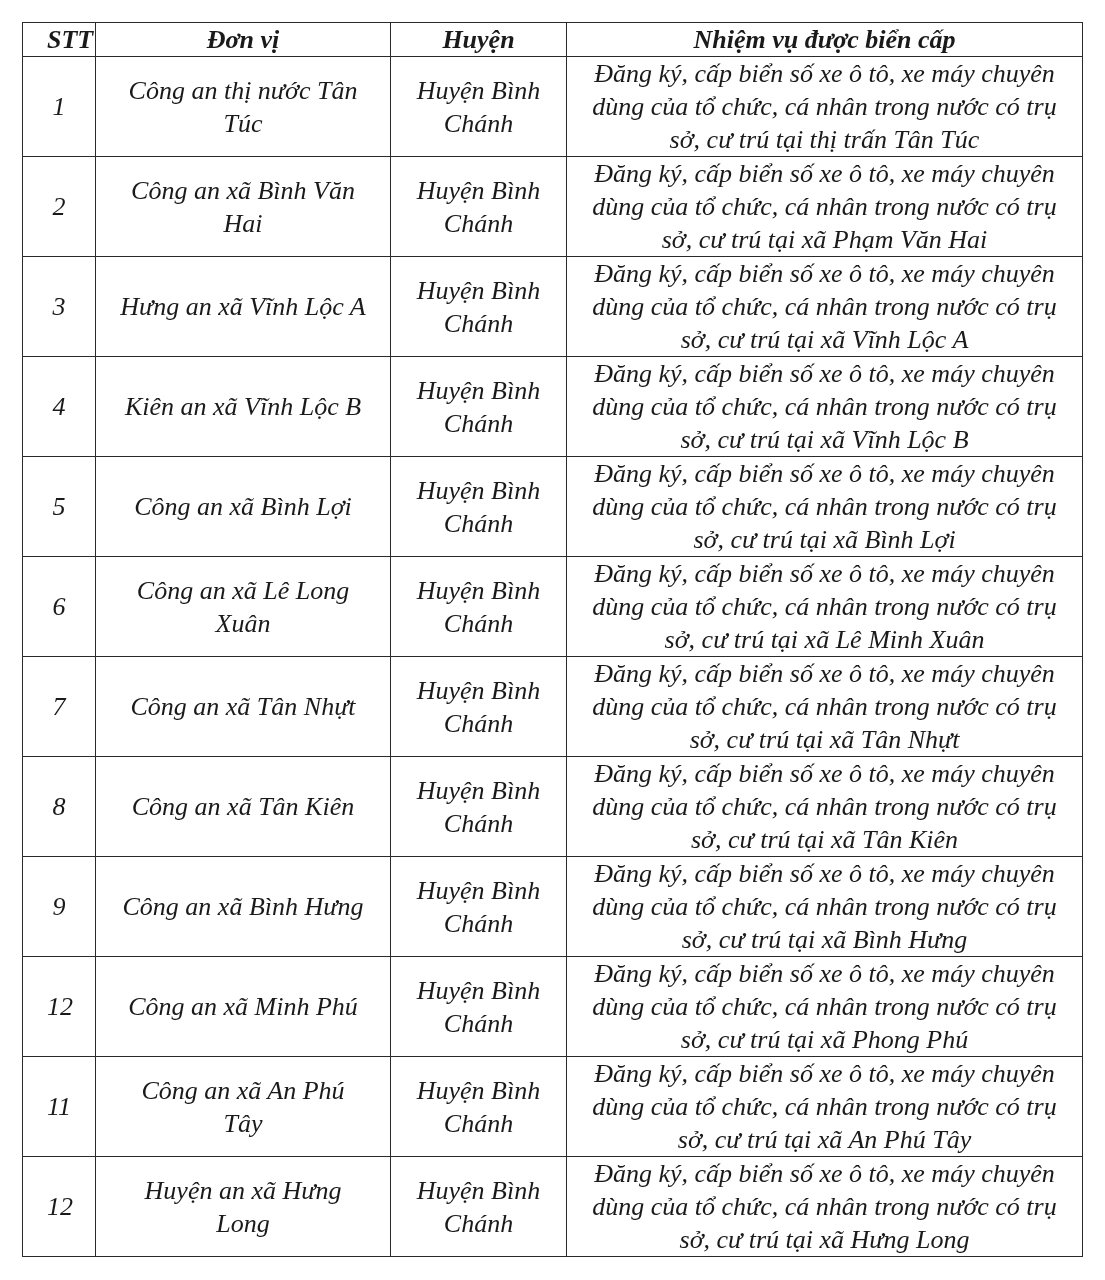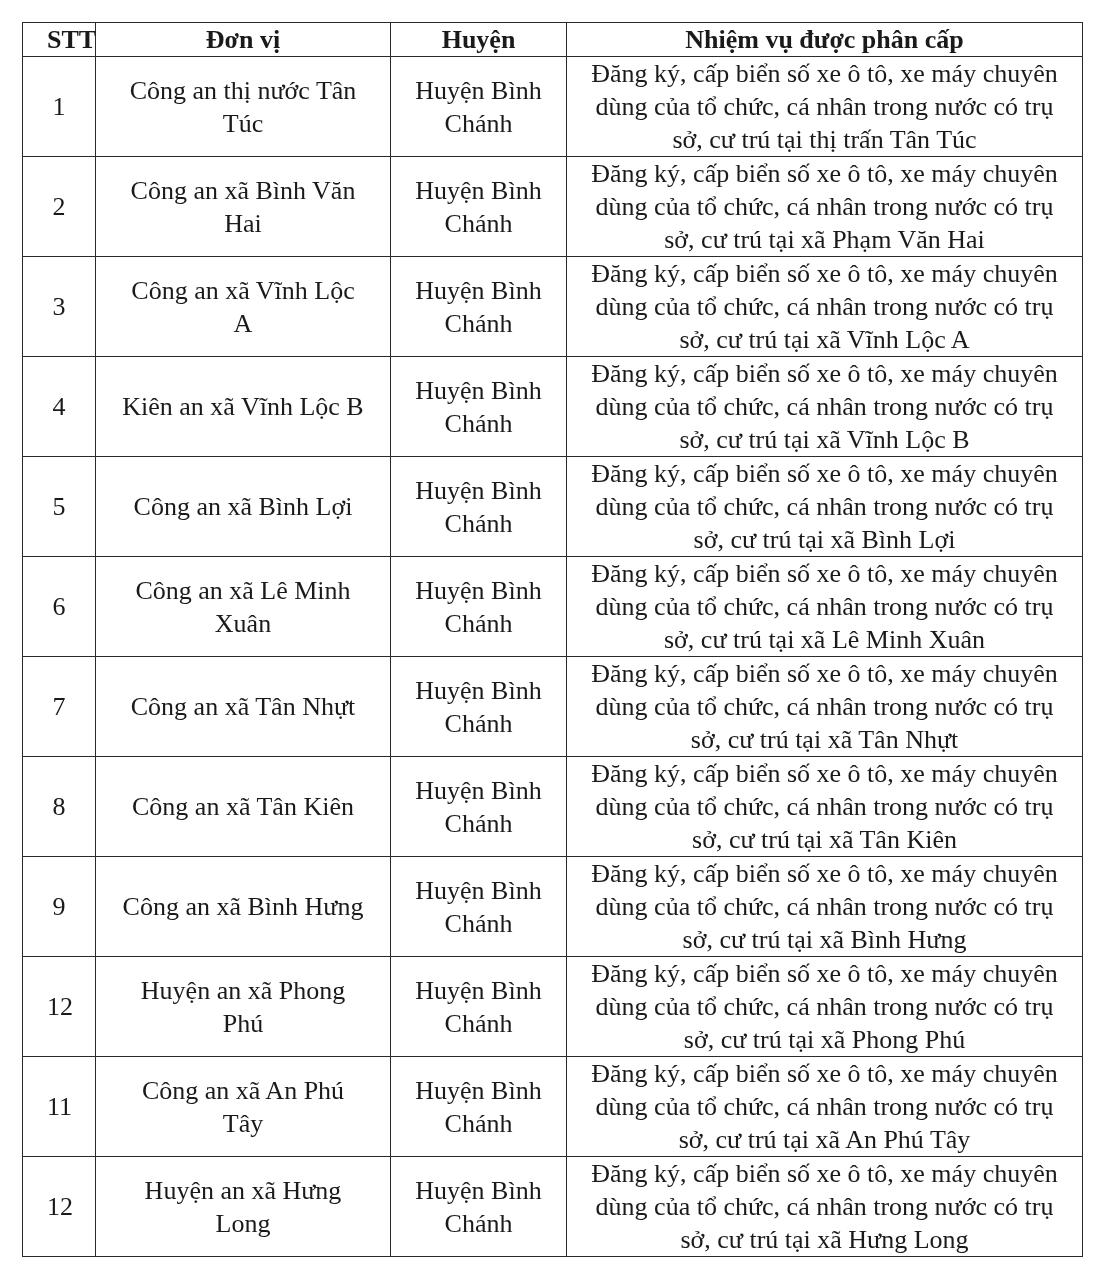--- a/index.html
+++ b/index.html
@@ -25,20 +25,21 @@
     border-collapse: collapse;
     width: 1060px;
     table-layout: fixed;
   }
   table.doc-table th,
   table.doc-table td {
     border: 1.5px solid #2a2a2a;
     text-align: center;
     vertical-align: middle;
     padding: 0 24px;
+    font-style: italic;
   }
   table.doc-table th {
     font-weight: bold;
     font-size: 26px;
     height: 33px;
     line-height: 30px;
     padding-top: 0;
     padding-bottom: 0;
   }
   table.doc-table td {
@@ -62,57 +63,57 @@
       <col class="c-stt">
       <col class="c-unit">
       <col class="c-district">
       <col class="c-task">
     </colgroup>
     <thead>
       <tr>
         <th>STT</th>
         <th>Đơn vị</th>
         <th>Huyện</th>
-        <th>Nhiệm vụ được phân cấp</th>
+        <th>Nhiệm vụ được biển cấp</th>
       </tr>
     </thead>
     <tbody id="table-body">
       <tr>
         <td class="stt">1</td>
         <td>Công an thị nước Tân Túc</td>
         <td>Huyện Bình Chánh</td>
         <td class="task">Đăng ký, cấp biển số xe ô tô, xe máy chuyên dùng của tổ chức, cá nhân trong nước có trụ sở, cư trú tại thị trấn Tân Túc</td>
       </tr>
       <tr>
         <td class="stt">2</td>
         <td>Công an xã Bình Văn Hai</td>
         <td>Huyện Bình Chánh</td>
         <td class="task">Đăng ký, cấp biển số xe ô tô, xe máy chuyên dùng của tổ chức, cá nhân trong nước có trụ sở, cư trú tại xã Phạm Văn Hai</td>
       </tr>
       <tr>
         <td class="stt">3</td>
-        <td>Công an xã Vĩnh Lộc A</td>
+        <td>Hưng an xã Vĩnh Lộc A</td>
         <td>Huyện Bình Chánh</td>
         <td class="task">Đăng ký, cấp biển số xe ô tô, xe máy chuyên dùng của tổ chức, cá nhân trong nước có trụ sở, cư trú tại xã Vĩnh Lộc A</td>
       </tr>
       <tr>
         <td class="stt">4</td>
         <td>Kiên an xã Vĩnh Lộc B</td>
         <td>Huyện Bình Chánh</td>
         <td class="task">Đăng ký, cấp biển số xe ô tô, xe máy chuyên dùng của tổ chức, cá nhân trong nước có trụ sở, cư trú tại xã Vĩnh Lộc B</td>
       </tr>
       <tr>
         <td class="stt">5</td>
         <td>Công an xã Bình Lợi</td>
         <td>Huyện Bình Chánh</td>
         <td class="task">Đăng ký, cấp biển số xe ô tô, xe máy chuyên dùng của tổ chức, cá nhân trong nước có trụ sở, cư trú tại xã Bình Lợi</td>
       </tr>
       <tr>
         <td class="stt">6</td>
-        <td>Công an xã Lê Minh Xuân</td>
+        <td>Công an xã Lê Long Xuân</td>
         <td>Huyện Bình Chánh</td>
         <td class="task">Đăng ký, cấp biển số xe ô tô, xe máy chuyên dùng của tổ chức, cá nhân trong nước có trụ sở, cư trú tại xã Lê Minh Xuân</td>
       </tr>
       <tr>
         <td class="stt">7</td>
         <td>Công an xã Tân Nhựt</td>
         <td>Huyện Bình Chánh</td>
         <td class="task">Đăng ký, cấp biển số xe ô tô, xe máy chuyên dùng của tổ chức, cá nhân trong nước có trụ sở, cư trú tại xã Tân Nhựt</td>
       </tr>
       <tr>
@@ -122,21 +123,21 @@
         <td class="task">Đăng ký, cấp biển số xe ô tô, xe máy chuyên dùng của tổ chức, cá nhân trong nước có trụ sở, cư trú tại xã Tân Kiên</td>
       </tr>
       <tr>
         <td class="stt">9</td>
         <td>Công an xã Bình Hưng</td>
         <td>Huyện Bình Chánh</td>
         <td class="task">Đăng ký, cấp biển số xe ô tô, xe máy chuyên dùng của tổ chức, cá nhân trong nước có trụ sở, cư trú tại xã Bình Hưng</td>
       </tr>
       <tr>
         <td class="stt">12</td>
-        <td>Huyện an xã Phong Phú</td>
+        <td>Công an xã Minh Phú</td>
         <td>Huyện Bình Chánh</td>
         <td class="task">Đăng ký, cấp biển số xe ô tô, xe máy chuyên dùng của tổ chức, cá nhân trong nước có trụ sở, cư trú tại xã Phong Phú</td>
       </tr>
       <tr>
         <td class="stt">11</td>
         <td>Công an xã An Phú Tây</td>
         <td>Huyện Bình Chánh</td>
         <td class="task">Đăng ký, cấp biển số xe ô tô, xe máy chuyên dùng của tổ chức, cá nhân trong nước có trụ sở, cư trú tại xã An Phú Tây</td>
       </tr>
       <tr>

